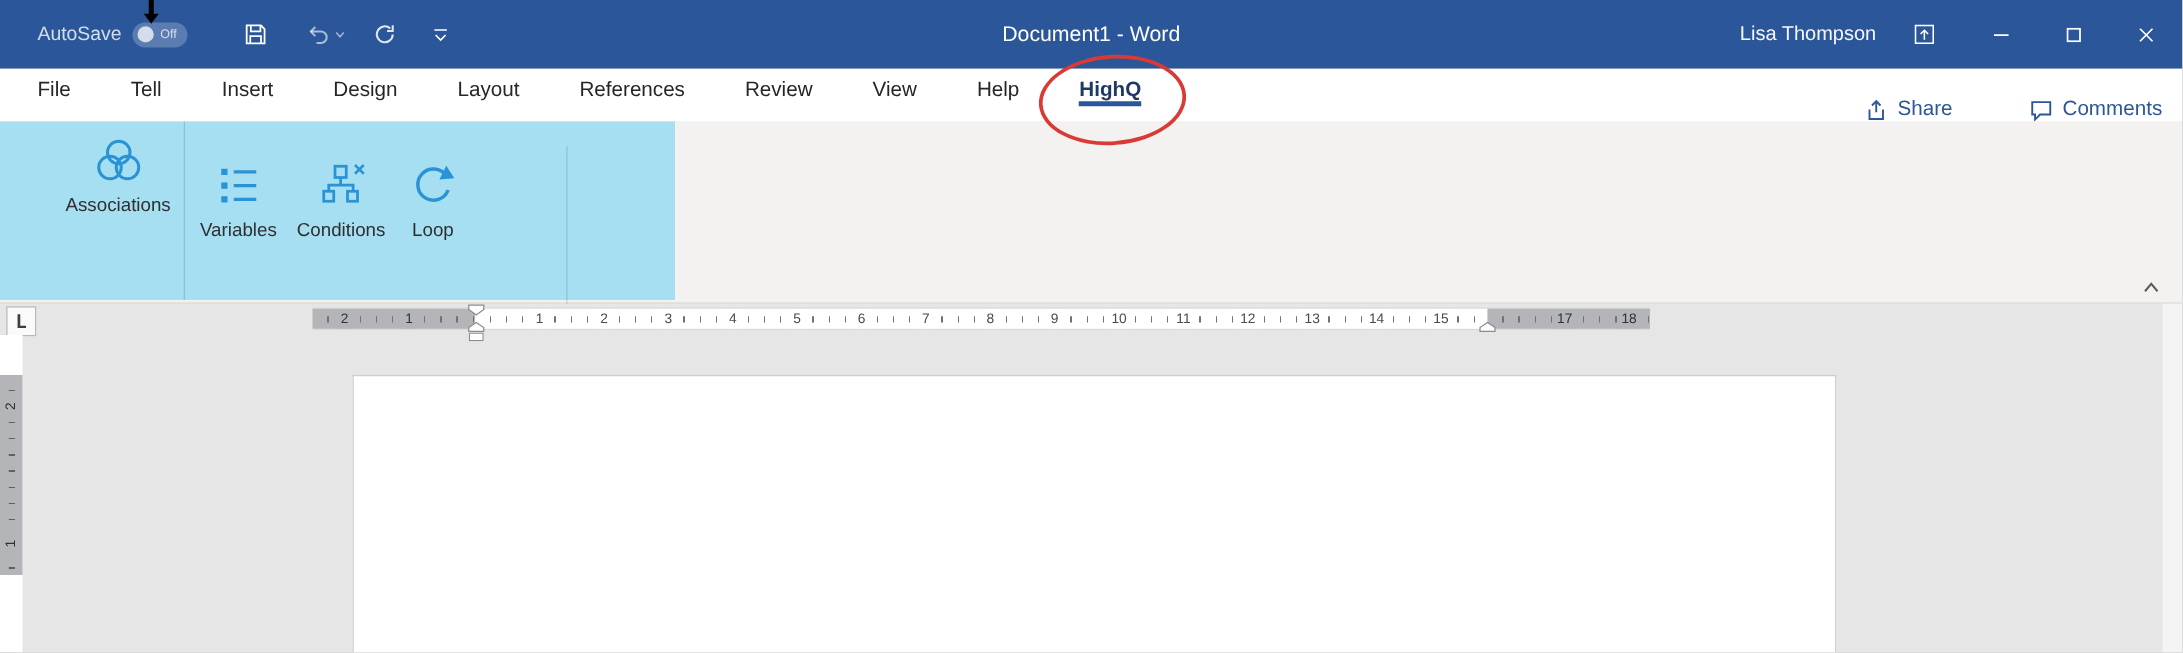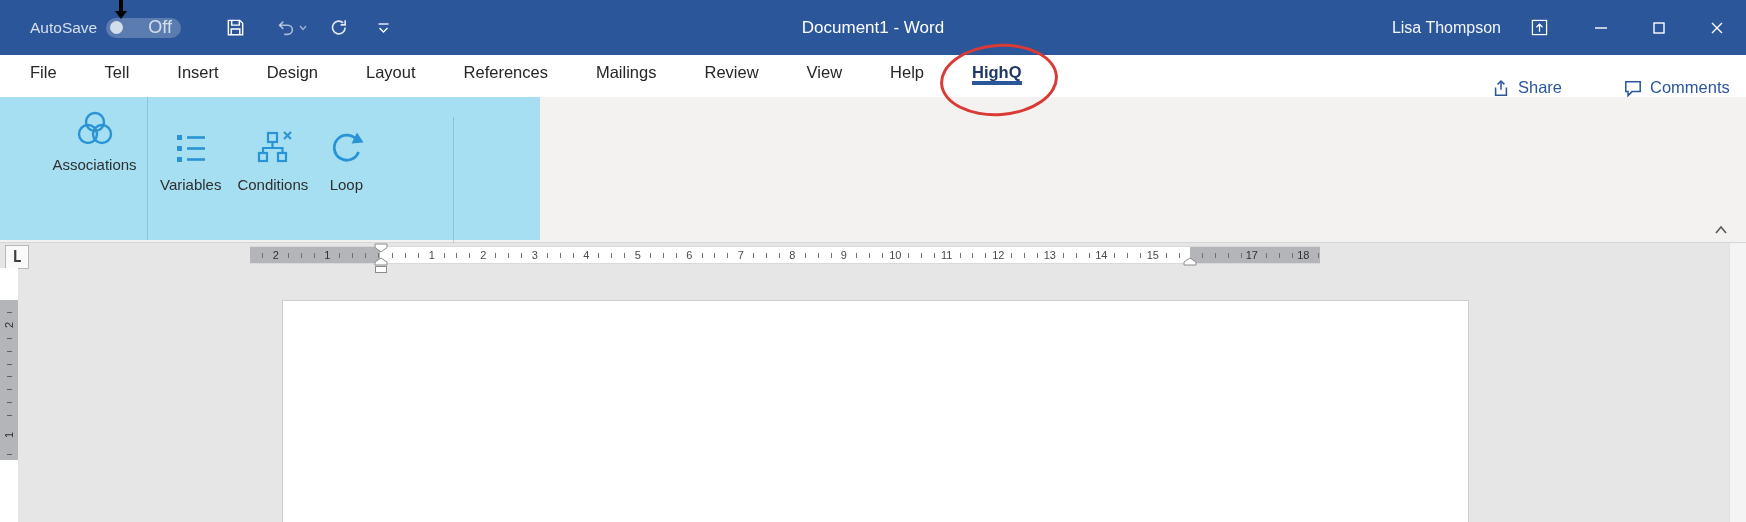--- a/index.html
+++ b/index.html
@@ -8,21 +8,21 @@
   .app{position:relative;width:1746px;height:522px;overflow:hidden;background:#e6e6e6;
        font-family:"Liberation Sans", sans-serif; -webkit-font-smoothing:antialiased;}
 
   
   .titlebar{position:absolute;left:0;top:0;right:0;height:55px;background:var(--blue,#2b579a);color:#fff;}
   .tb-left{position:absolute;left:30px;top:0;height:55px;display:flex;align-items:center;}
   .autosave{display:flex;align-items:center;gap:9px;opacity:.8;}
   .as-label{font-size:15.5px;color:#fff;}
   .as-pill{display:flex;align-items:center;gap:5px;height:20px;padding:0 9px 0 4px;border-radius:10px;background:rgba(255,255,255,.28);}
   .as-dot{width:13px;height:13px;border-radius:50%;background:#fff;}
-  .as-state{font-size:18px;color:#fff;margin-left:20px;}
+  .as-state{font-size:10px;color:#fff;}
   .tbtn{display:flex;align-items:center;justify-content:center;}
   .tb-save{margin-left:44px;}
   .undo-group{display:flex;align-items:center;margin-left:30px;gap:3px;}
   .tb-redo{margin-left:22px;}
   .tb-qat{margin-left:28px;}
   .tb-title{position:absolute;left:420px;right:420px;top:0;height:55px;line-height:55px;text-align:center;
             font-size:17px;color:#fff;white-space:nowrap;}
   .tb-right{position:absolute;right:0;top:0;height:55px;display:flex;align-items:center;}
   .user{font-size:16px;color:rgba(255,255,255,.95);margin-right:30px;}
   .tb-ribbonopts{margin-right:24px;}
@@ -192,23 +192,20 @@
           <span class="tlab">Insert</span>
         </div>
         <div class="tab">
           <span class="tlab">Design</span>
         </div>
         <div class="tab">
           <span class="tlab">Layout</span>
         </div>
         <div class="tab">
           <span class="tlab">References</span>
-        </div>
-        <div class="tab">
-          <span class="tlab">Mailings</span>
         </div>
         <div class="tab">
           <span class="tlab">Review</span>
         </div>
         <div class="tab">
           <span class="tlab">View</span>
         </div>
         <div class="tab">
           <span class="tlab">Help</span>
         </div>

